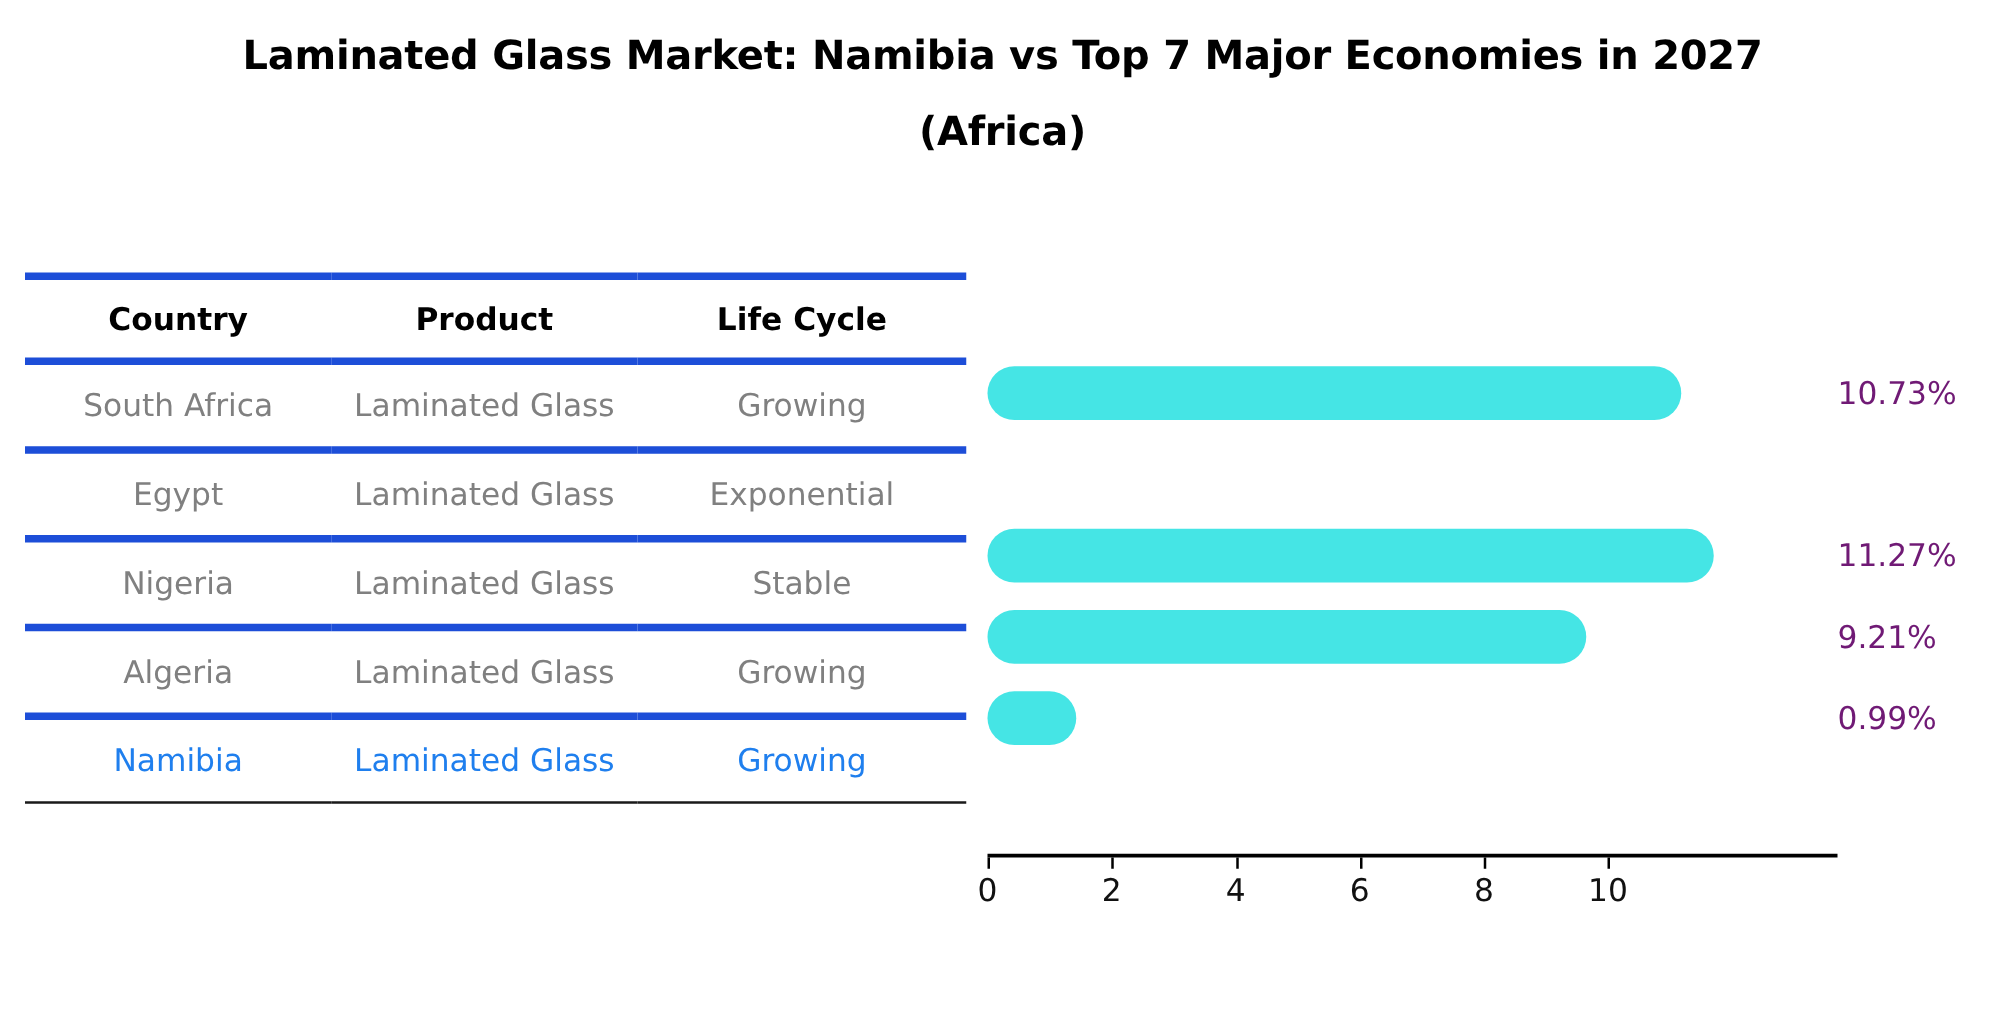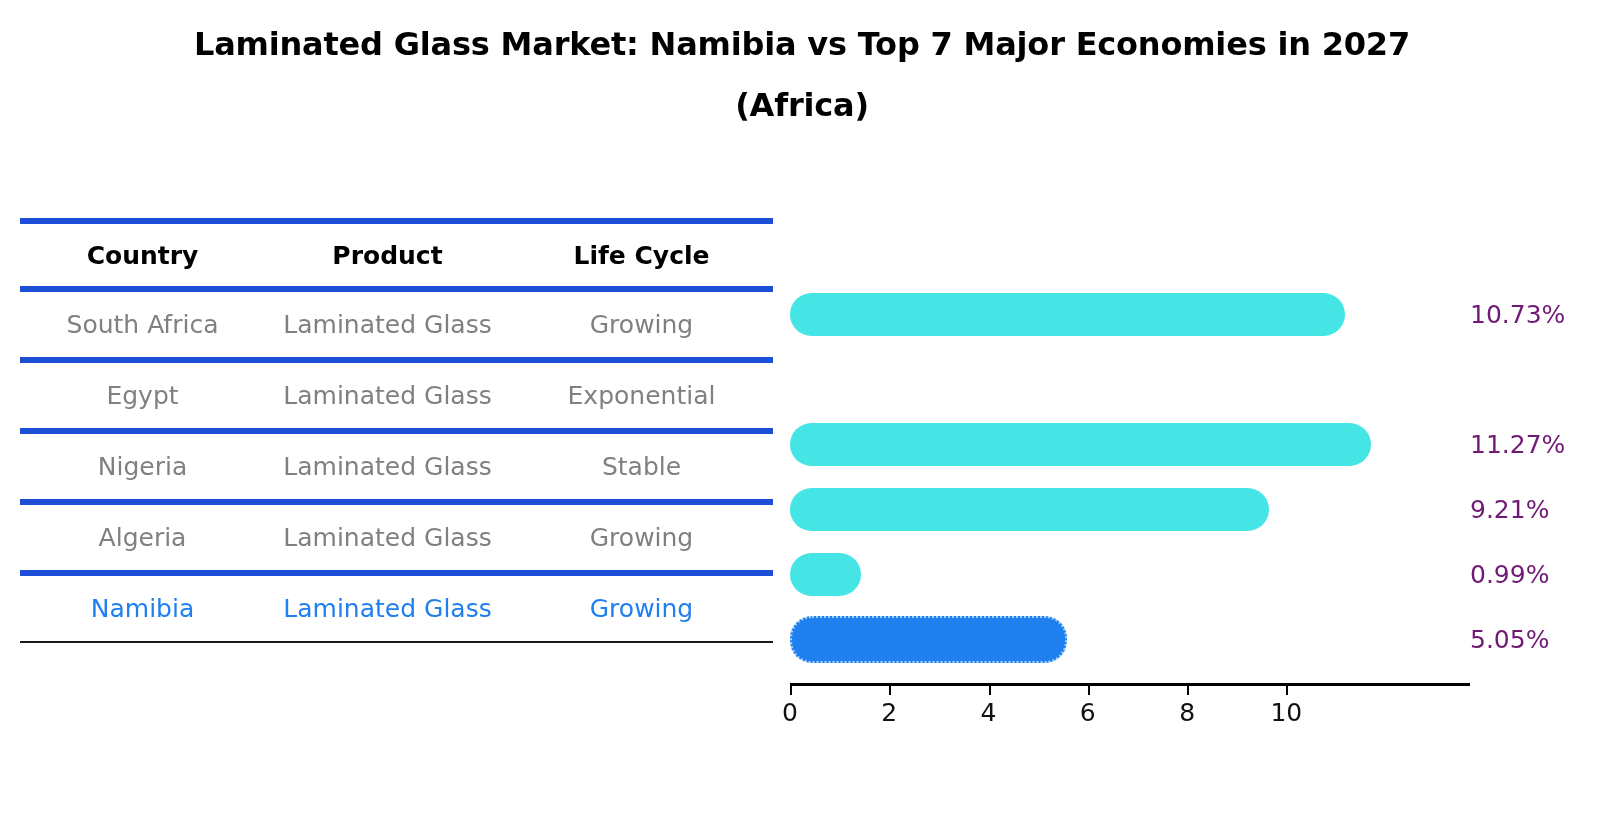--- a/index.html
+++ b/index.html
@@ -199,24 +199,20 @@
         <div class="bar" style="width: 581.387px;"></div>
         <div class="bar-value">11.27%</div>
       </div>
       <div class="bar-row" style="top: 259px; width: 680px;">
         <div class="bar" style="width: 479.139px;"></div>
         <div class="bar-value">9.21%</div>
       </div>
       <div class="bar-row" style="top: 324px; width: 680px;">
         <div class="bar" style="width: 71.1387px;"></div>
         <div class="bar-value">0.99%</div>
-      </div>
-      <div class="bar-row" style="top: 389px; width: 680px;">
-        <div class="bar accent" style="width: 272.657px;"></div>
-        <div class="bar-value">5.05%</div>
       </div>
     </div>
   <div id="x-axis">
     <div id="axis-line"></div>
   <div class="x-tick" style="left: 0px;"></div>
       <div class="x-tick-label" style="left: 0px;">0</div>
       <div class="x-tick" style="left: 99.2701px;"></div>
       <div class="x-tick-label" style="left: 99.2701px;">2</div>
       <div class="x-tick" style="left: 198.54px;"></div>
       <div class="x-tick-label" style="left: 198.54px;">4</div>

